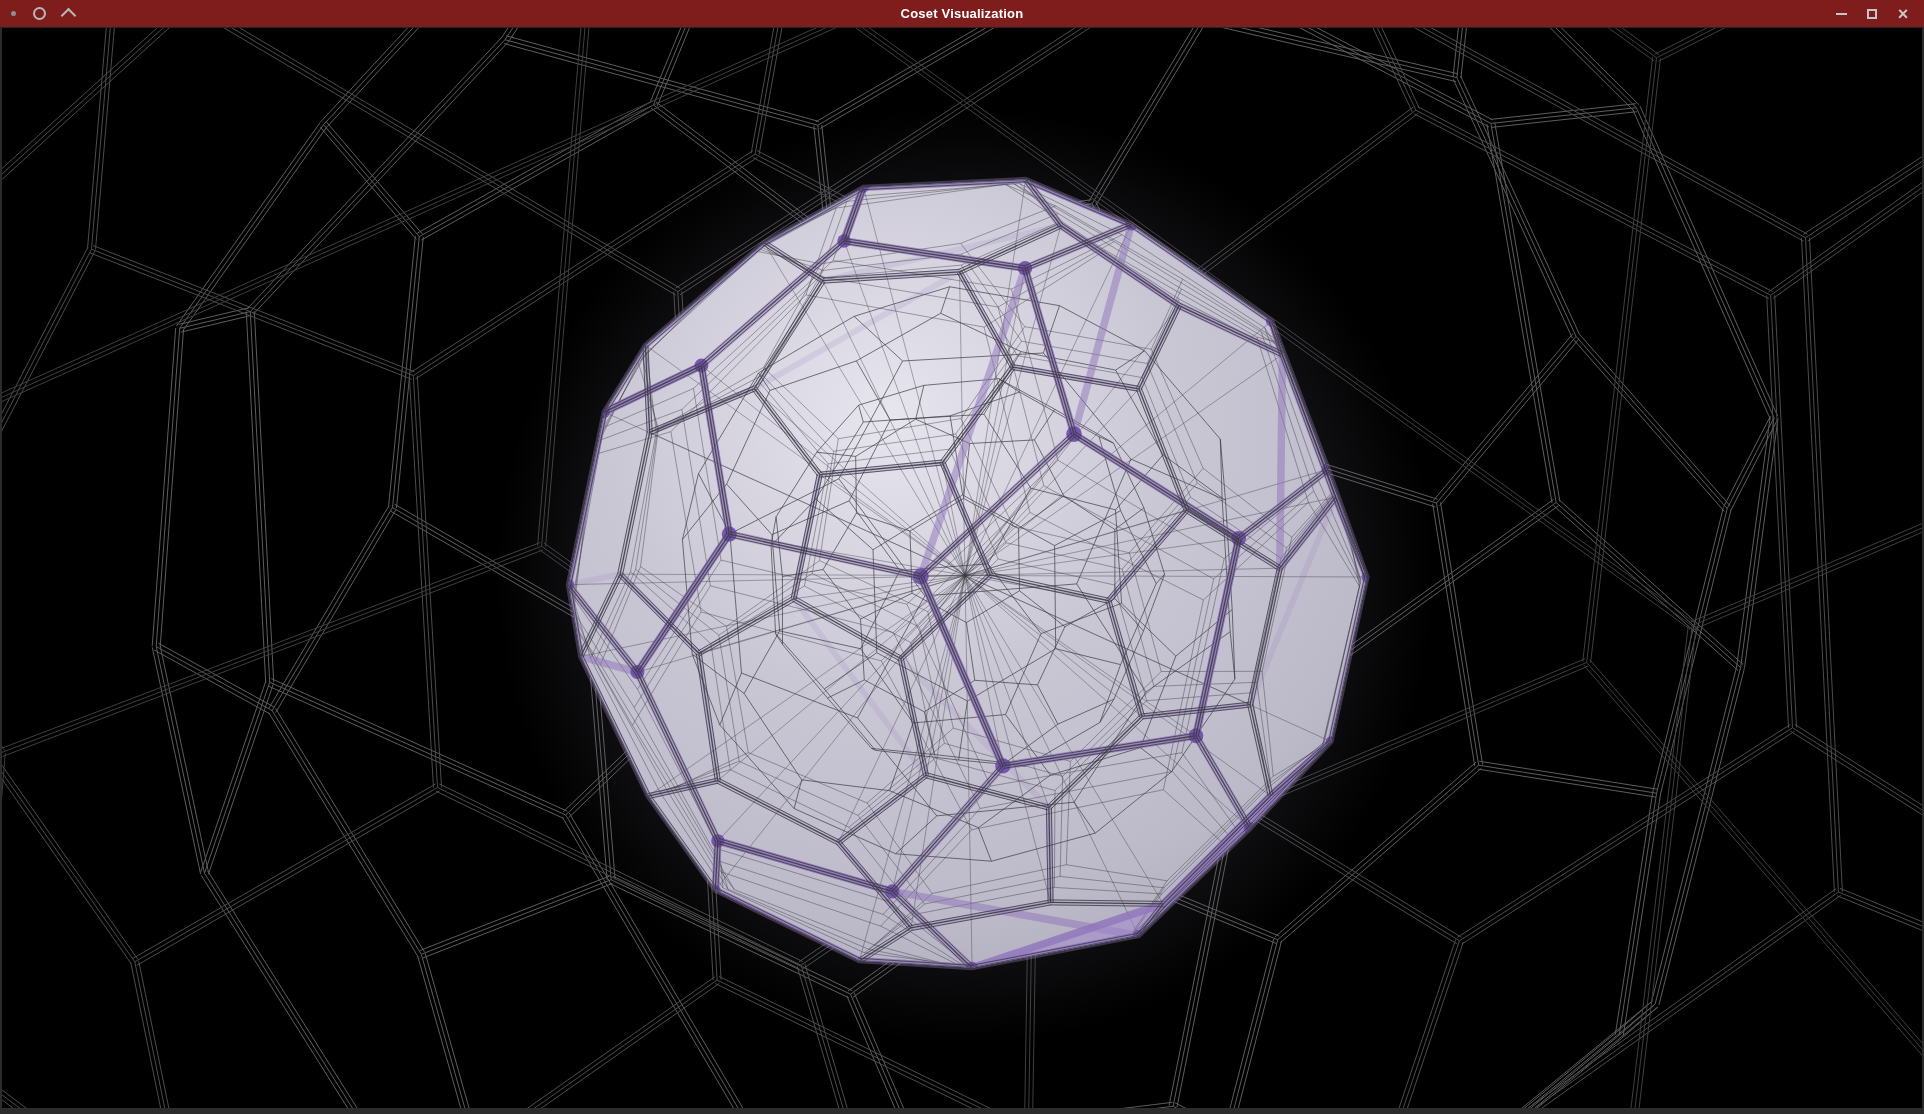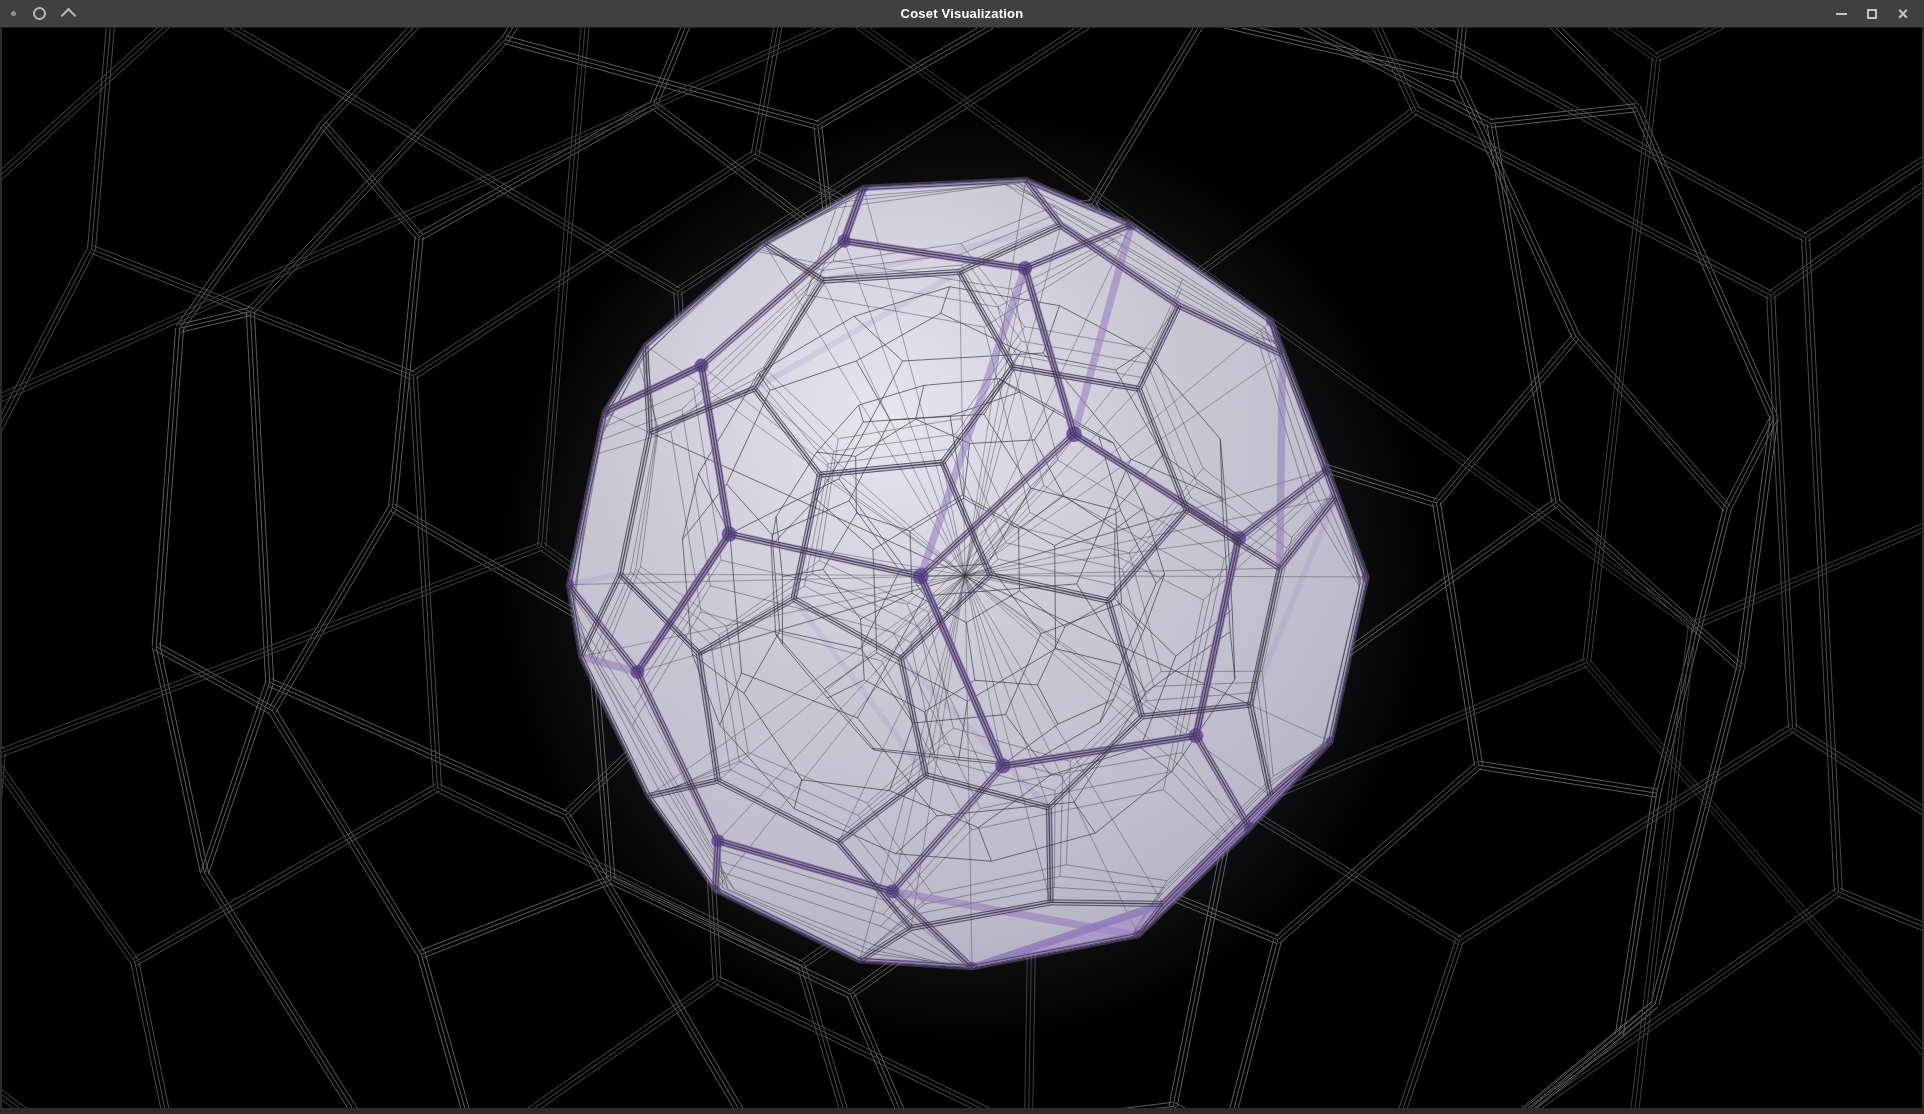--- a/index.html
+++ b/index.html
@@ -1,18 +1,18 @@
 <!DOCTYPE html>
 <html><head>
 <meta charset="utf-8">
 <style>
   html,body{margin:0;padding:0;background:#000;}
   .window{width:1924px;height:1114px;background:#2c2c2c;display:flex;flex-direction:column;
           font-family:"Liberation Sans",sans-serif;position:relative;overflow:hidden;box-sizing:border-box;}
-  .titlebar{height:27px;flex:0 0 auto;background:#404040;border-bottom:1px solid #242424;
+  .titlebar{height:27px;flex:0 0 auto;background:#7f1d1d;border-bottom:1px solid #242424;
             display:flex;align-items:center;position:relative;}
   .tb-left{display:flex;align-items:center;gap:17px;padding-left:11px;}
   .dot{width:5px;height:5px;border-radius:50%;background:#8f8f8f;}
   .ring{width:13px;height:13px;border:2px solid #b9b9b9;border-radius:50%;box-sizing:border-box;}
   .chev{width:9px;height:9px;border-top:2px solid #b9b9b9;border-left:2px solid #b9b9b9;
         transform:rotate(45deg);margin-top:4px;}
   .tb-title{position:absolute;left:0;right:0;text-align:center;color:#ffffff;font-size:13px;
             font-weight:bold;letter-spacing:.2px;pointer-events:none;}
   .tb-controls{margin-left:auto;display:flex;align-items:center;gap:9px;padding-right:10px;position:relative;z-index:2;}
   .tb-btn{width:22px;height:22px;display:flex;align-items:center;justify-content:center;color:#c6c6c6;cursor:default;}

